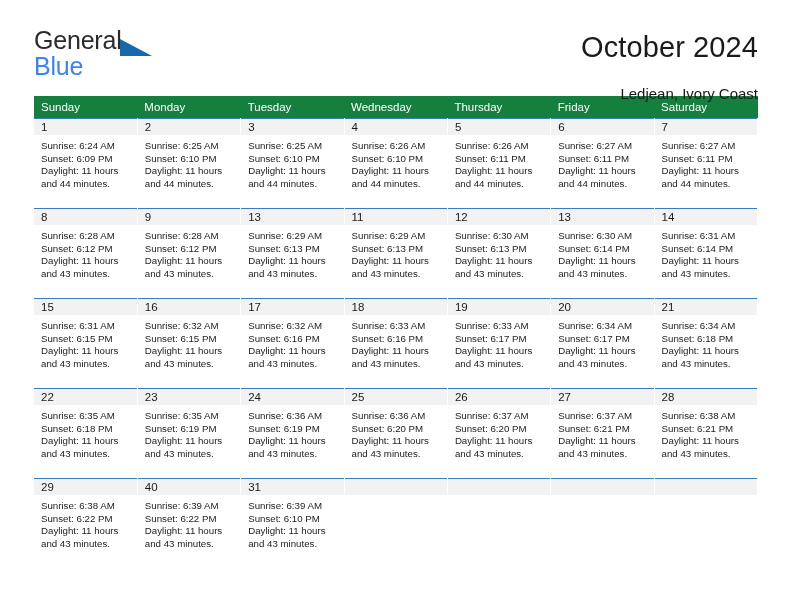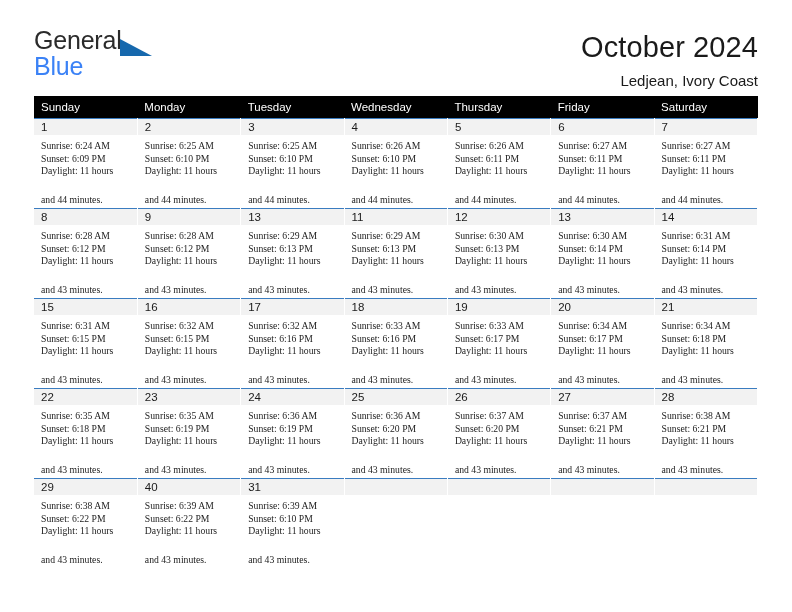--- a/index.html
+++ b/index.html
@@ -71,33 +71,33 @@
     line-height: 34px;
     font-weight: normal;
     color: #1a1a1a;
     margin: 0;
     letter-spacing: 0.1px;
   }
   .cal-subtitle {
     font-size: 15px;
     line-height: 20px;
     color: #1a1a1a;
-    margin: 7px 0 0 0;
+    margin: 20px 0 0 0;
     font-weight: normal;
   }
 
   
   .calendar {
     margin: 0 34px;
     width: 724px;
     border-collapse: collapse;
     table-layout: fixed;
   }
   .calendar th {
-    background: #000000;
+    background: #15803d;
     color: #ffffff;
     font-size: 11.5px;
     font-weight: normal;
     text-align: left;
     padding: 5px 0 5px 7px;
     height: 20px;
     box-sizing: border-box;
     border: none;
   }
   .calendar td {
@@ -120,27 +120,26 @@
     font-size: 11.5px;
     color: #1a1a1a;
     box-sizing: border-box;
     border-bottom: 1px solid #ffffff;
   }
   .cell-body {
     padding: 4px 5px 0 7px;
     font-size: 9.7px;
     line-height: 12.6px;
     color: #222222;
-    font-family: Liberation Serif, serif;
   }
   .cell-body div {
     white-space: nowrap;
   }
   .daylight-line2 {
-    margin-top: 16px;
+    margin-top: 0;
   }
   td.empty .daynum-band {
     color: transparent;
   }
 </style>
 </head>
 <body>
 
 <div class="page">
 

